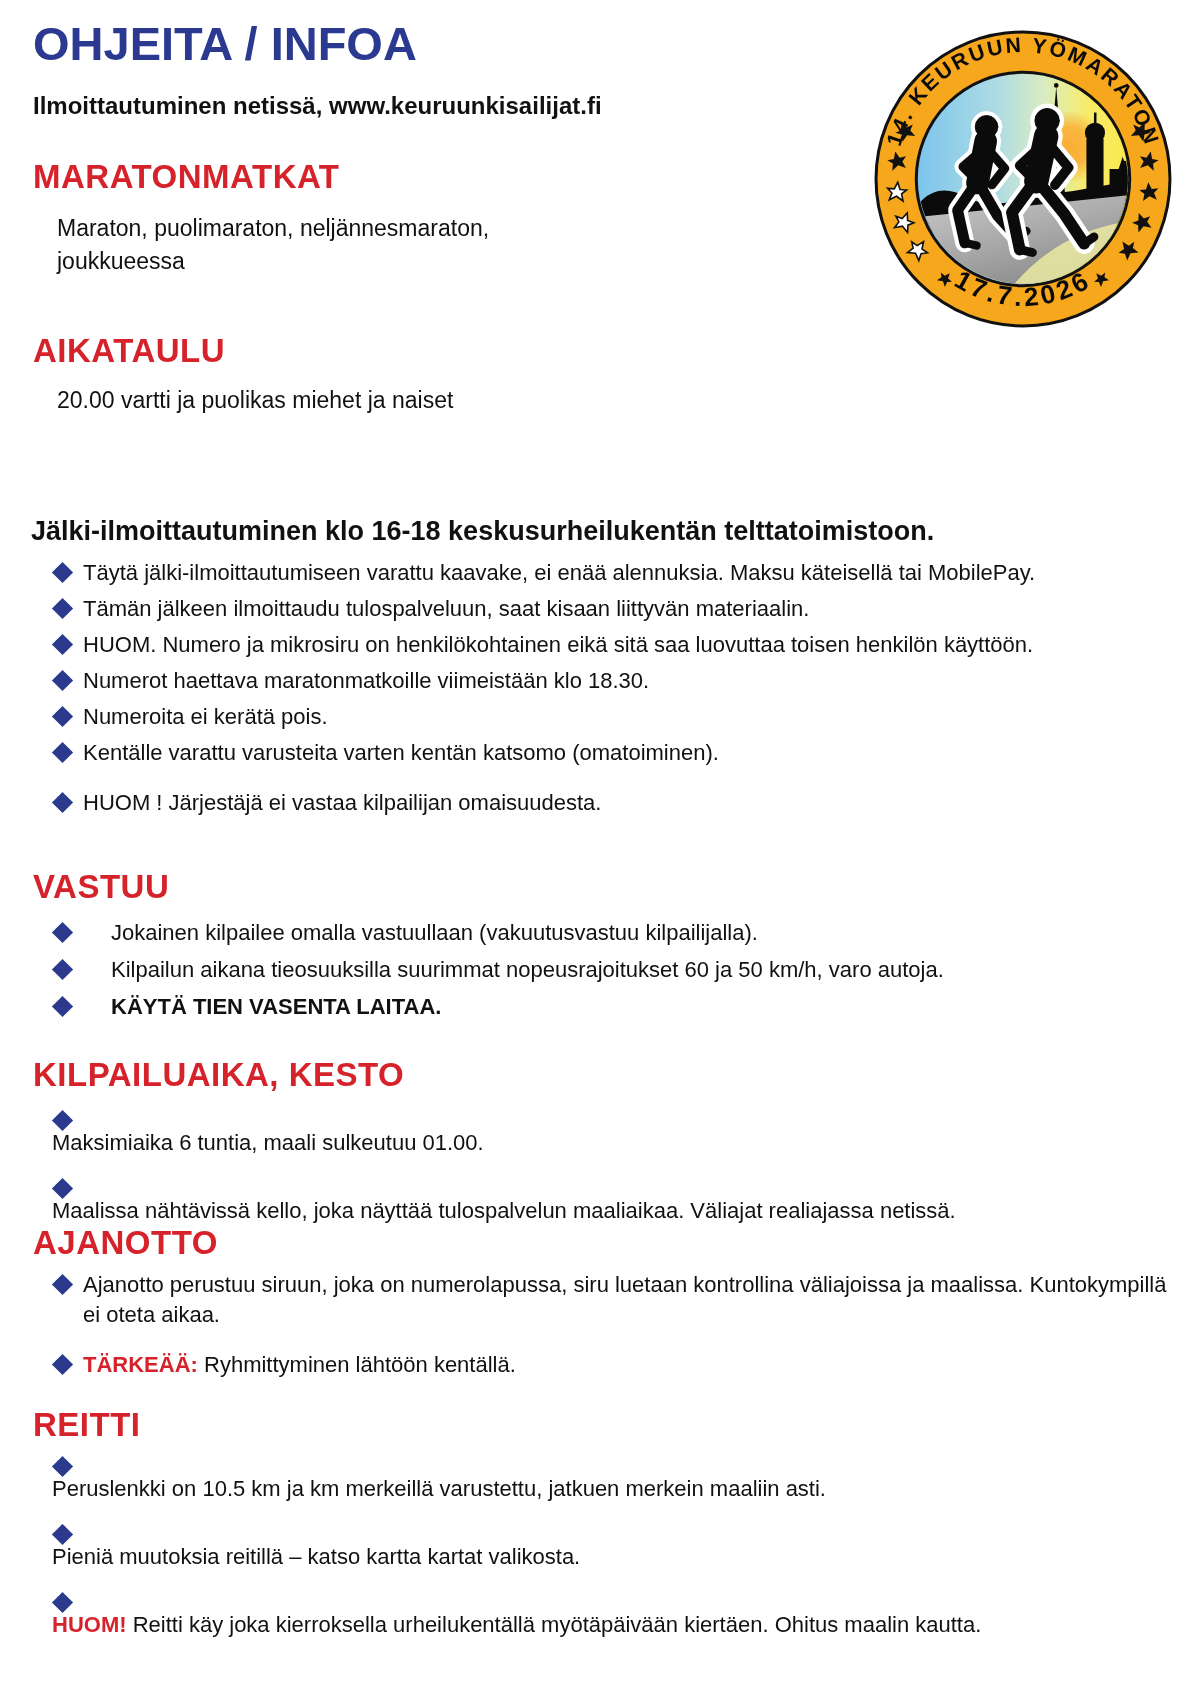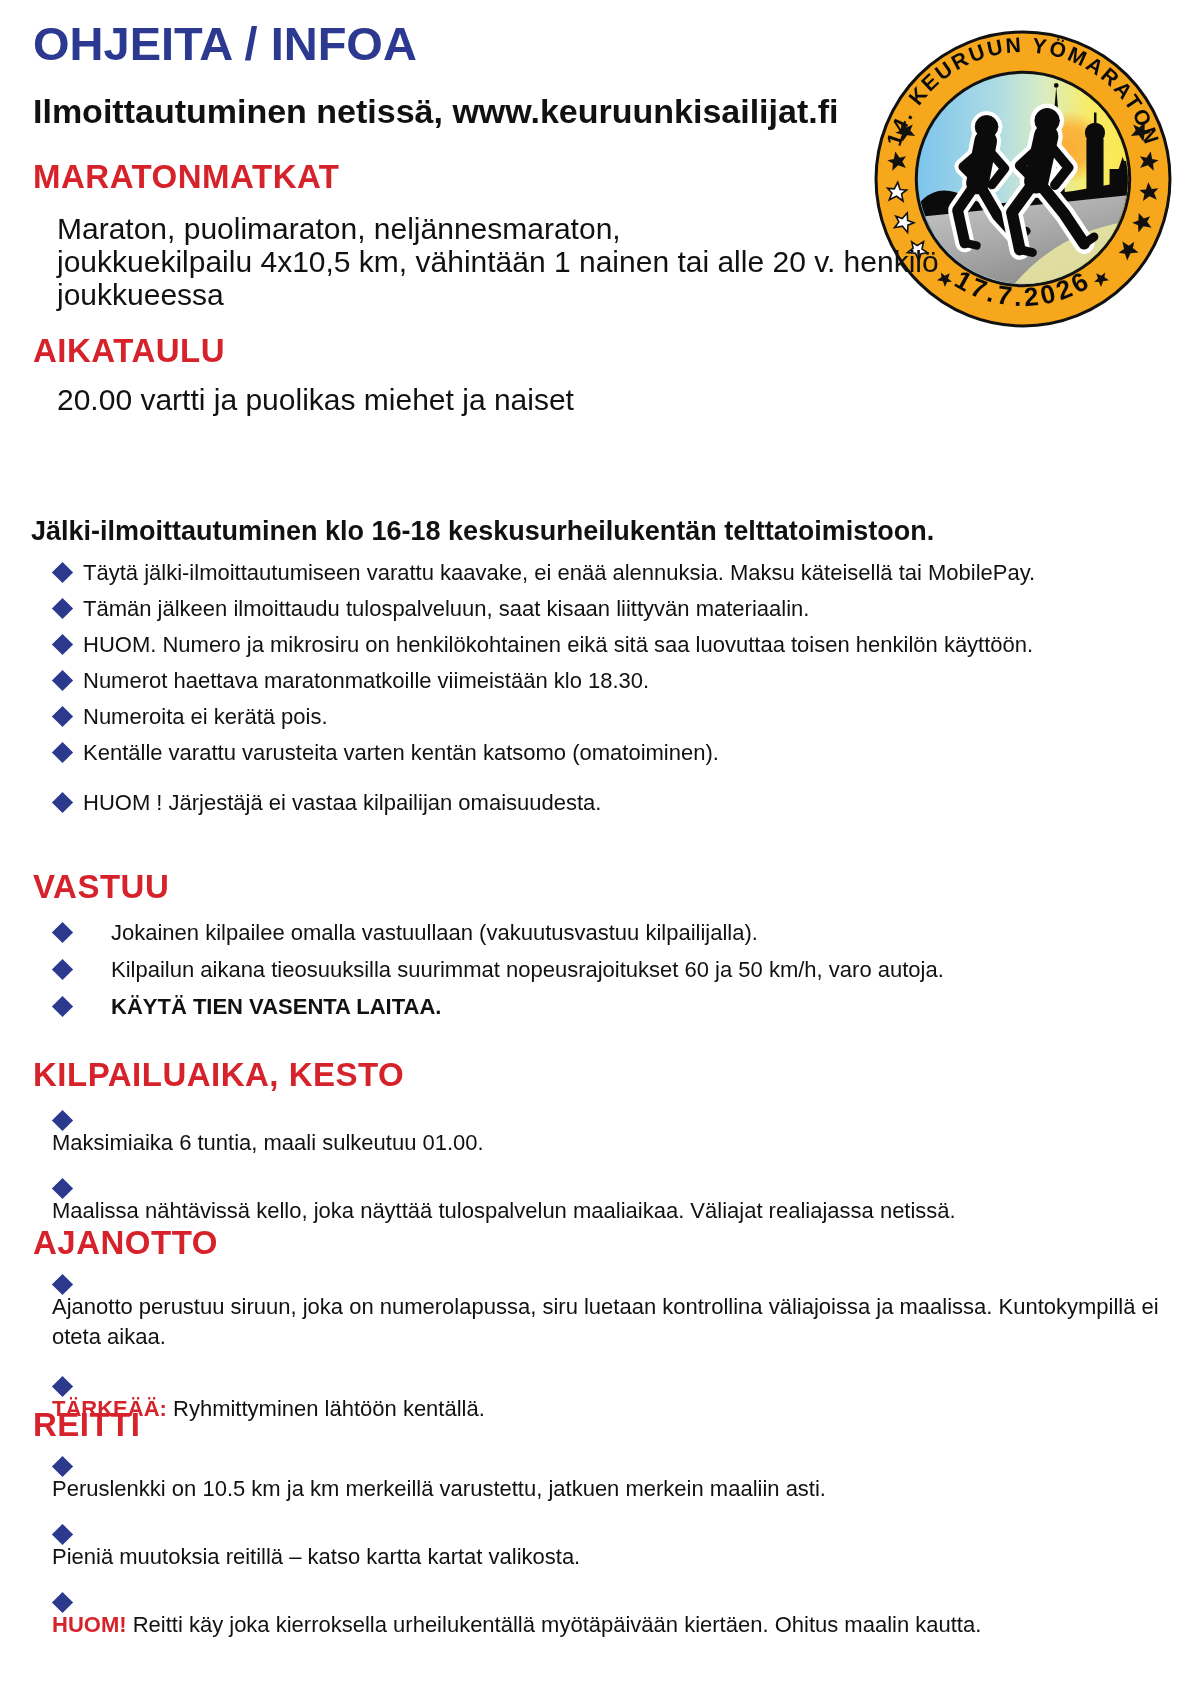--- a/index.html
+++ b/index.html
@@ -1,39 +1,39 @@
 <!DOCTYPE html>
 <html><head>
 <meta charset="utf-8">
 <style>
   html,body{margin:0;padding:0;background:#ffffff;}
   body{font-family:"Liberation Sans",sans-serif;color:#111;}
   .page{position:relative;width:1200px;height:1641px;background:#fff;overflow:hidden;border-radius:6px;}
 
   .h1{position:absolute;left:33px;top:18px;margin:0;font-size:47px;line-height:1.1;
       font-weight:bold;color:#2B3990;letter-spacing:0px;white-space:nowrap;}
-  .subtitle{position:absolute;left:33px;top:92px;font-size:34px;font-weight:bold;white-space:nowrap;}
+  .subtitle{position:absolute;left:33px;top:92px;font-size:24px;font-weight:bold;white-space:nowrap;}
 
   .logo{position:absolute;left:872px;top:28px;width:302px;height:302px;}
 
   .red-h{position:absolute;left:33px;margin:0;font-size:33px;line-height:1;
          font-weight:bold;color:#D6232B;letter-spacing:0.5px;white-space:nowrap;}
   .black-h{position:absolute;left:31px;margin:0;font-size:27px;line-height:1.15;
          font-weight:bold;color:#111;white-space:nowrap;}
 
-  .para{position:absolute;left:57px;font-size:30px;line-height:33px;}
+  .para{position:absolute;left:57px;font-size:23px;line-height:33px;}
   .sched{line-height:34px;}
   .para > div{white-space:nowrap;}
 
   .bullets{position:absolute;left:52px;width:1125px;}
   .bullet{display:flex;align-items:flex-start;font-size:22px;line-height:30px;}
   .p36 .bullet{margin-bottom:6px;}
   .p37 .bullet{margin-bottom:7px;gap:28px;}
   .p46 .bullet{margin-bottom:16px;flex-direction:column;}
-  .p0  .bullet{margin-bottom:0;flex-direction:column;}
+  .p0  .bullet{margin-bottom:0;}
   .mt20{margin-top:20px;}
   .diamond{width:15px;height:15px;background:#2B3A8C;transform:rotate(45deg);
            margin:7px 13px 0 3px;flex:0 0 15px;}
   .btext{flex:1;}
   .rp{color:#D6232B;font-weight:bold;}
   .strong{font-weight:bold;}
 </style>
 </head>
 <body>
 
@@ -156,21 +156,20 @@
         <use href="#star" transform="translate(254.5,220.4) rotate(-35)" fill="#111"></use>
         <use href="#star" transform="translate(72.4,249.3) rotate(40) scale(0.75)" fill="#111"></use>
         <use href="#star" transform="translate(227.6,249.3) rotate(-40) scale(0.75)" fill="#111"></use>
       </g>
     </svg>
   </div>
 
   <h2 class="red-h" style="top:160px">MARATONMATKAT</h2>
   <div class="para" style="top:212px">
     <div>Maraton, puolimaraton, neljännesmaraton,</div>
-    <div>joukkuekilpailu 4x10,5 km, vähintään 1 nainen tai alle 20 v. henkilö</div>
     <div>joukkueessa</div>
   </div>
 
   <h2 class="red-h" style="top:334px">AIKATAULU</h2>
   <div class="para sched" style="top:383px">
     <div>20.00 vartti ja puolikas miehet ja naiset</div>
   </div>
 
   <h2 class="black-h" style="top:516px">Jälki-ilmoittautuminen klo 16-18 keskusurheilukentän telttatoimistoon.</h2>
   <div class="bullets p36" style="top:558px">

